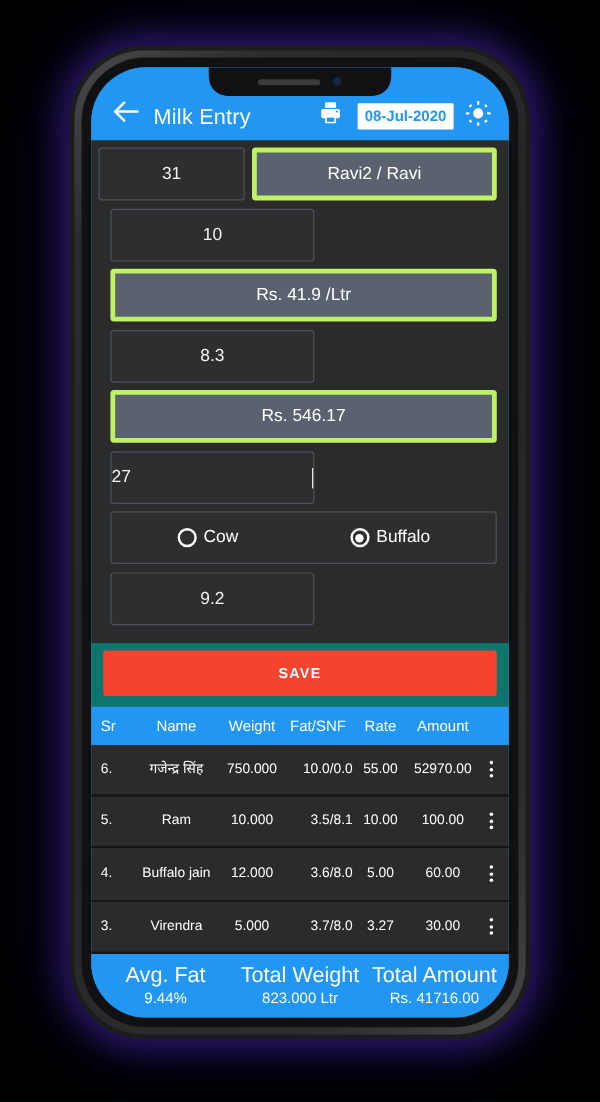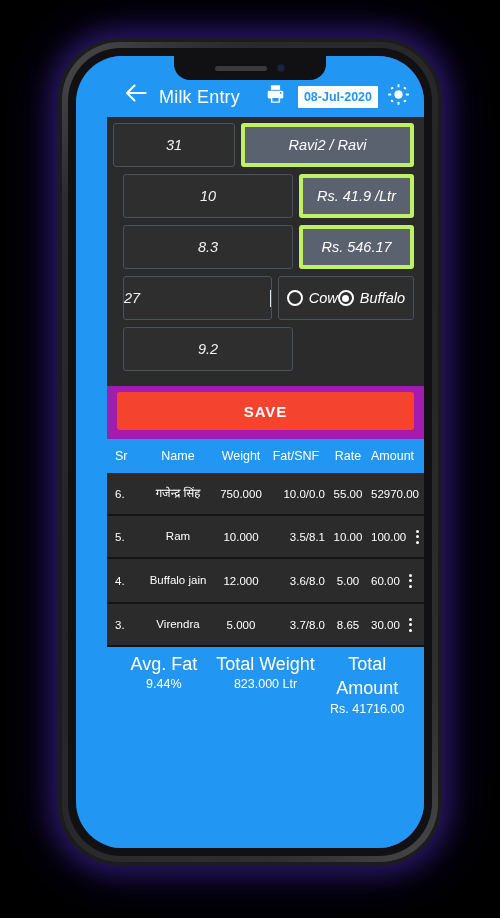--- a/index.html
+++ b/index.html
@@ -84,22 +84,21 @@
     background: #1a2740;
     box-shadow: inset 0 0 2px #0a1020;
   }
 
   
   .app {
     position: absolute;
     inset: 0;
     display: flex;
     flex-direction: column;
-    background: #a21caf;
-    margin-left: 31px;
+    background: #0f766e;
   }
 
   
   .appbar {
     background: #2196f3;
     height: 61px;
     display: flex;
     align-items: flex-end;
     padding: 0 12px 9px 12px;
     flex: 0 0 auto;
@@ -147,21 +146,20 @@
     background: #2b2b2b;
     padding: 6px 10px 8px 6px;
     flex: 0 0 auto;
   }
 
   .frow {
     display: flex;
     align-items: stretch;
     margin-bottom: 7px;
     gap: 6px;
-    font-style: italic;
   }
 
   .field {
     background: #2e2e2e;
     border: 1px solid #4a5260;
     border-radius: 3px;
     color: #f1f1f1;
     font-size: 14.5px;
     height: 44px;
     display: flex;
@@ -191,21 +189,21 @@
     align-items: center;
     justify-content: center;
     cursor: pointer;
   }
 
   
   .row1 .f-code { width: 122px; }
   .row1 .f-member { flex: 1 1 auto; }
 
   
-  .indent { padding-left: 10px; }
+  .indent { padding-left: 10px; flex-direction: column; }
   .rowN .f-left { width: 170px; }
   .rowN .f-right { flex: 1 1 auto; }
 
   
   .animal-box {
     flex: 1 1 auto;
     background: #2e2e2e;
     border: 1px solid #4a5260;
     border-radius: 3px;
     height: 44px;
@@ -238,21 +236,21 @@
 
   
   .save-wrap { padding: 6px 10px 9px 10px; }
   .save-btn {
     width: 100%;
     height: 38px;
     background: #f4432f;
     border: none;
     border-radius: 3px;
     color: #ffffff;
-    font-size: 15px;
+    font-size: 12px;
     font-weight: 700;
     letter-spacing: 1px;
     font-family: "Liberation Sans", sans-serif;
     cursor: pointer;
   }
 
   
   .table-head {
     background: #2196f3;
     display: flex;
@@ -463,21 +461,21 @@
               <i></i>
             </span>
           </div>
       </div>
 
       <div class="trow">
         <div class="c-sr">3.</div>
         <div class="c-name">Virendra</div>
         <div class="c-weight">5.000</div>
         <div class="c-fat">3.7/8.0</div>
-        <div class="c-rate">8.65</div>
+        <div class="c-rate">3.27</div>
         <div class="c-amount">30.00</div>
         <div class="c-menu">
             <span class="dots">
               <i></i>
               <i></i>
               <i></i>
             </span>
           </div>
       </div>
 

